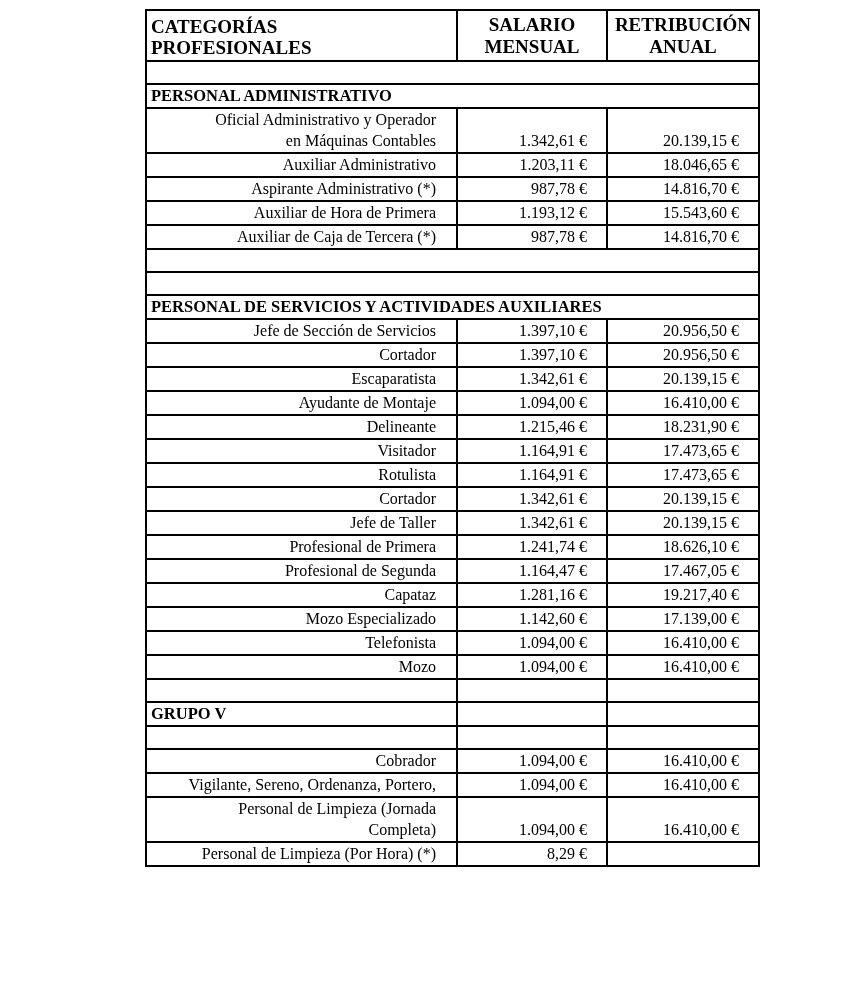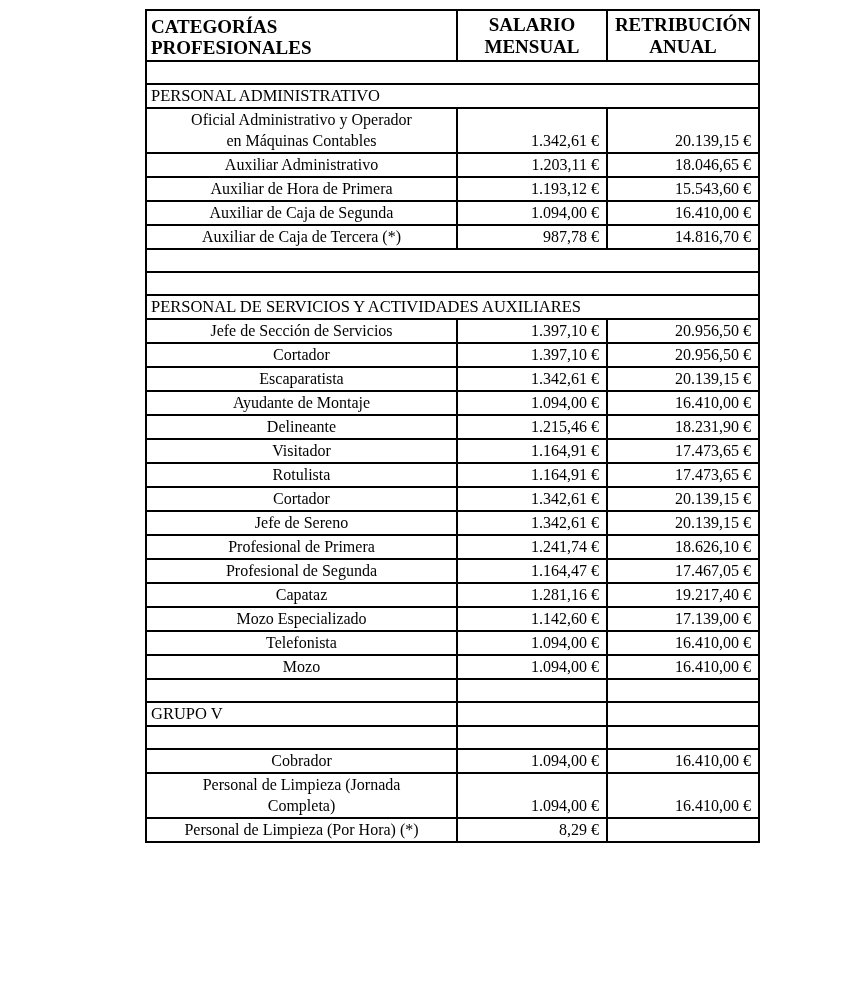--- a/index.html
+++ b/index.html
@@ -42,34 +42,34 @@
     text-align: left;
     vertical-align: bottom;
     padding: 1px 21px 2px 4px;
   }
   th.th-num {
     text-align: center;
     vertical-align: middle;
     line-height: 22px;
   }
   td.cell-cat {
-    text-align: center;
+    text-align: right;
     vertical-align: bottom;
-    padding: 0 4px 1px 4px;
+    padding: 0 20px 1px 4px;
     white-space: pre-line;
     height: 21px;
   }
   td.cell-num {
     text-align: right;
     vertical-align: bottom;
-    padding: 0 7px 1px 0;
+    padding: 0 19px 1px 0;
     height: 21px;
   }
   td.cell-section {
-    font-weight: normal;
+    font-weight: bold;
     font-size: 16.5px;
     text-align: left;
     vertical-align: middle;
     padding: 0 4px 1px 4px;
     height: 21px;
   }
   td.cell-blank {
     height: 21px;
   }
 </style>
@@ -108,30 +108,30 @@
 en Máquinas Contables</td>
           <td class="cell-num">1.342,61 €</td>
           <td class="cell-num">20.139,15 €</td>
         </tr>
         <tr>
           <td class="cell-cat">Auxiliar Administrativo</td>
           <td class="cell-num">1.203,11 €</td>
           <td class="cell-num">18.046,65 €</td>
         </tr>
         <tr>
+          <td class="cell-cat">Aspirante Administrativo (*)</td>
+          <td class="cell-num">987,78 €</td>
+          <td class="cell-num">14.816,70 €</td>
+        </tr>
+        <tr>
           <td class="cell-cat">Auxiliar de Hora de Primera</td>
           <td class="cell-num">1.193,12 €</td>
           <td class="cell-num">15.543,60 €</td>
         </tr>
         <tr>
-          <td class="cell-cat">Auxiliar de Caja de Segunda</td>
-          <td class="cell-num">1.094,00 €</td>
-          <td class="cell-num">16.410,00 €</td>
-        </tr>
-        <tr>
           <td class="cell-cat">Auxiliar de Caja de Tercera (*)</td>
           <td class="cell-num">987,78 €</td>
           <td class="cell-num">14.816,70 €</td>
         </tr>
         <tr>
           <td class="cell-blank" colspan="3"></td>
         </tr>
         <tr>
           <td class="cell-blank" colspan="3"></td>
         </tr>
@@ -172,21 +172,21 @@
           <td class="cell-cat">Rotulista</td>
           <td class="cell-num">1.164,91 €</td>
           <td class="cell-num">17.473,65 €</td>
         </tr>
         <tr>
           <td class="cell-cat">Cortador</td>
           <td class="cell-num">1.342,61 €</td>
           <td class="cell-num">20.139,15 €</td>
         </tr>
         <tr>
-          <td class="cell-cat">Jefe de Sereno</td>
+          <td class="cell-cat">Jefe de Taller</td>
           <td class="cell-num">1.342,61 €</td>
           <td class="cell-num">20.139,15 €</td>
         </tr>
         <tr>
           <td class="cell-cat">Profesional de Primera</td>
           <td class="cell-num">1.241,74 €</td>
           <td class="cell-num">18.626,10 €</td>
         </tr>
         <tr>
           <td class="cell-cat">Profesional de Segunda</td>
@@ -223,20 +223,25 @@
           <td class="cell-blank"></td>
           <td class="cell-blank"></td>
         </tr>
         <tr>
           <td class="cell-blank"></td>
           <td class="cell-blank"></td>
           <td class="cell-blank"></td>
         </tr>
         <tr>
           <td class="cell-cat">Cobrador</td>
+          <td class="cell-num">1.094,00 €</td>
+          <td class="cell-num">16.410,00 €</td>
+        </tr>
+        <tr>
+          <td class="cell-cat">Vigilante, Sereno, Ordenanza, Portero,</td>
           <td class="cell-num">1.094,00 €</td>
           <td class="cell-num">16.410,00 €</td>
         </tr>
         <tr>
           <td class="cell-cat">Personal de Limpieza (Jornada
 Completa)</td>
           <td class="cell-num">1.094,00 €</td>
           <td class="cell-num">16.410,00 €</td>
         </tr>
         <tr>

